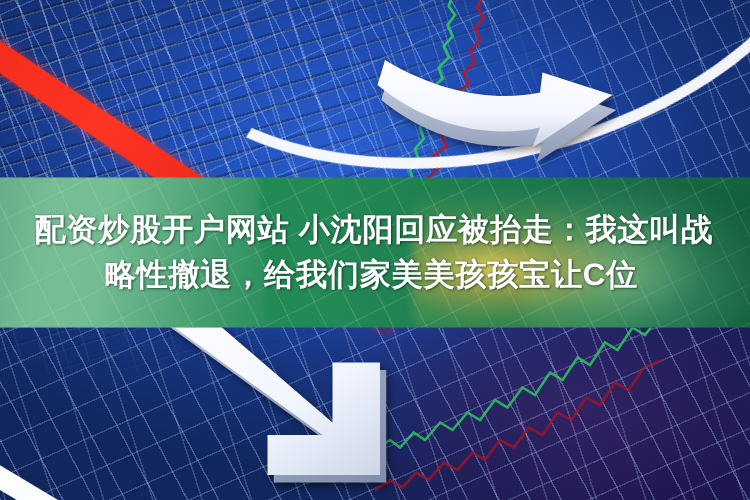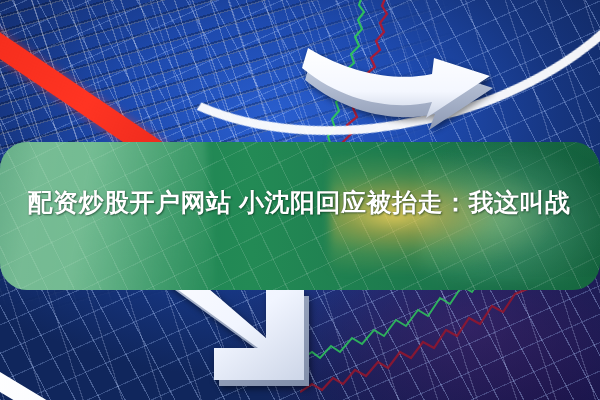--- a/index.html
+++ b/index.html
@@ -90,26 +90,25 @@
   
   .trace { position: absolute; }
 
   
   .arrow-3d { position: absolute; filter: drop-shadow(2px 3px 3px rgba(0,0,0,0.45)); }
 
   
   #greenband {
     position: absolute;
     left: 0; top: 142px;
-    width: 600px; height: 148px;
+    width: 600px; height: 120px;
     background:
       linear-gradient(100deg, rgba(255,255,255,0.10) 0%, rgba(255,255,255,0.0) 30%),
       linear-gradient(90deg, #1d7a52 0%, #1f8455 18%, #238a55 42%, #1d7b4e 66%, #1a6e48 85%, #16673f 100%);
     overflow: hidden;
-    border-radius: 27px;
   }
   #band-grid {
     position: absolute; inset: -40px;
     background-image:
       repeating-linear-gradient(64deg, rgba(255,255,255,0.13) 0px, rgba(255,255,255,0.13) 1.1px, rgba(0,0,0,0) 1.1px, rgba(0,0,0,0) 24px),
       repeating-linear-gradient(-26deg, rgba(255,255,255,0.10) 0px, rgba(255,255,255,0.10) 1.1px, rgba(0,0,0,0) 1.1px, rgba(0,0,0,0) 28px);
   }
   #band-lightstripe {
     position: absolute;
     left: -90px; top: -60px;
@@ -236,16 +235,17 @@
 
   <div id="greenband">
     <div id="band-grid"></div>
     <div id="band-lightstripe"></div>
     <div id="band-dark-right"></div>
     <div id="band-glow2"></div>
     <div id="band-glow"></div>
 
     <div id="headline">
       <div class="hl-line" id="hl-line-1">配资炒股开户网站 小沈阳回应被抬走：我这叫战</div>
+      <div class="hl-line" id="hl-line-2">略性撤退，给我们家美美孩孩宝让C位</div>
     </div>
   </div>
 
 </div>
 
 </body></html>

